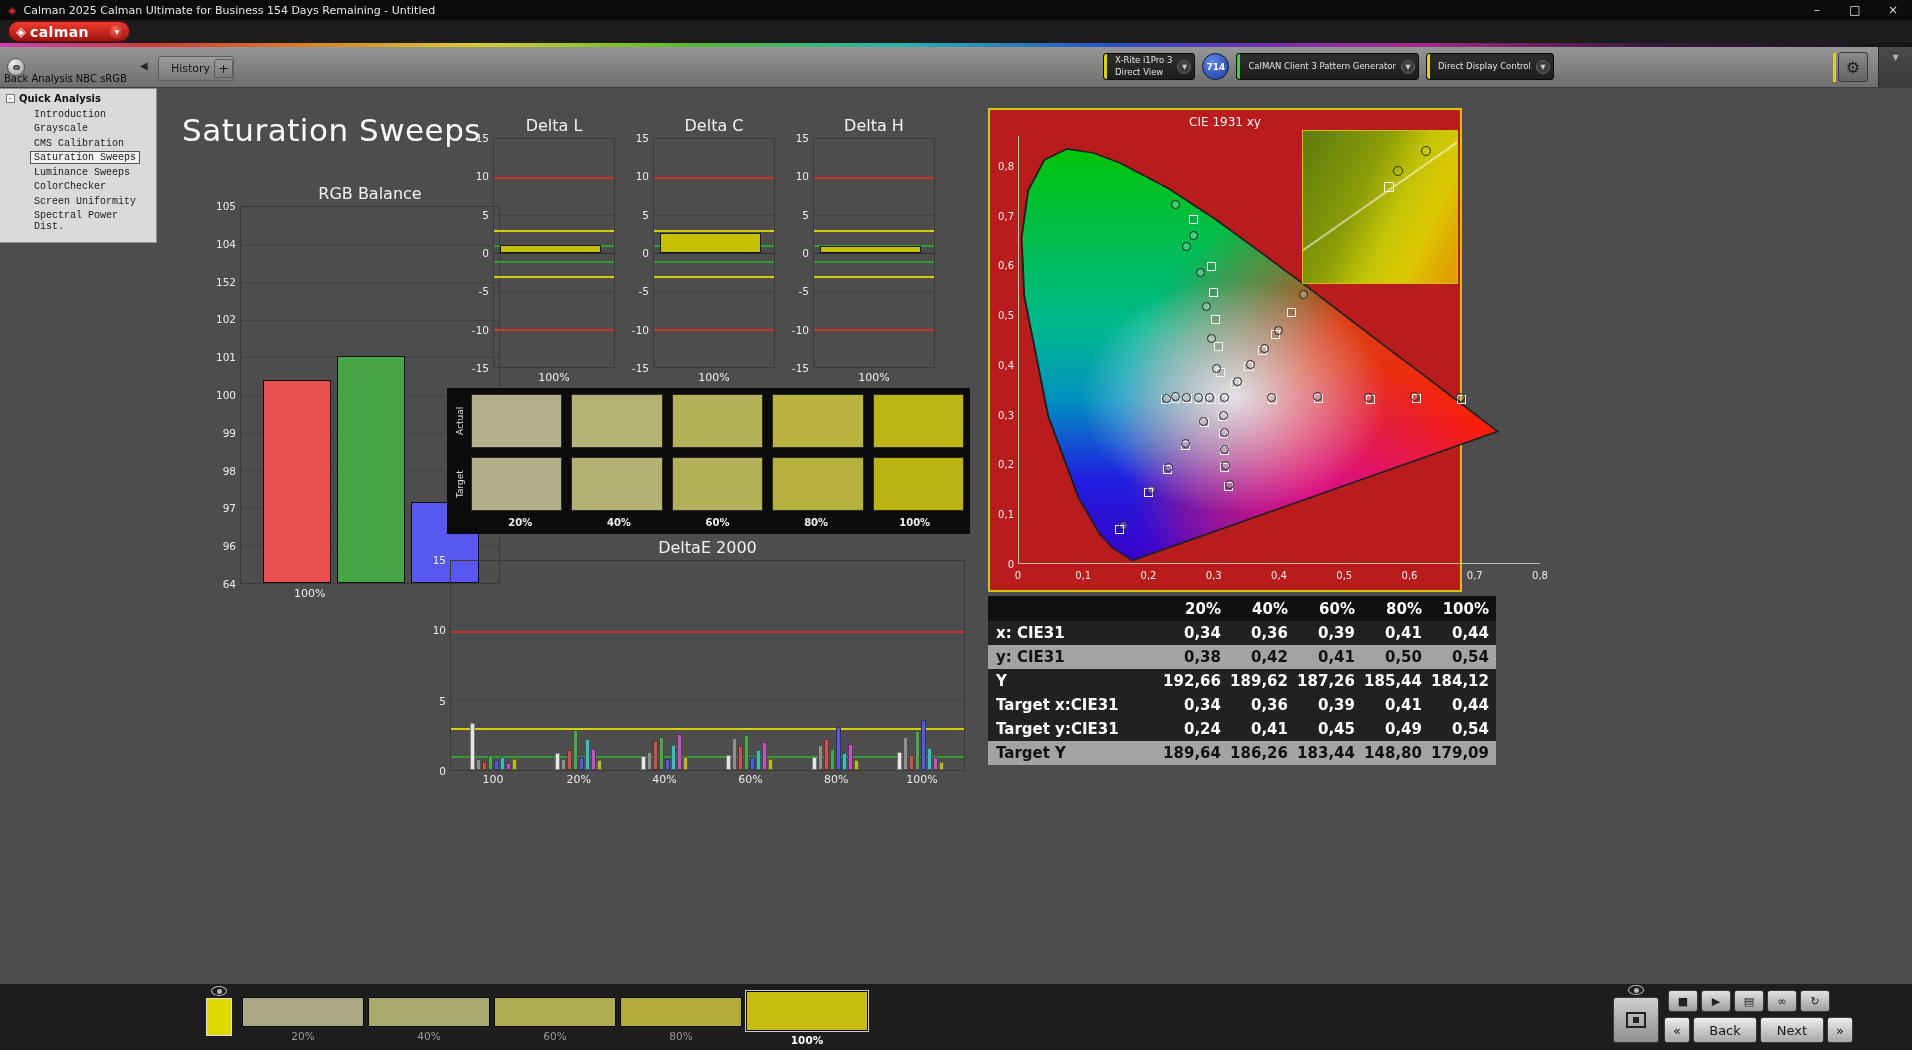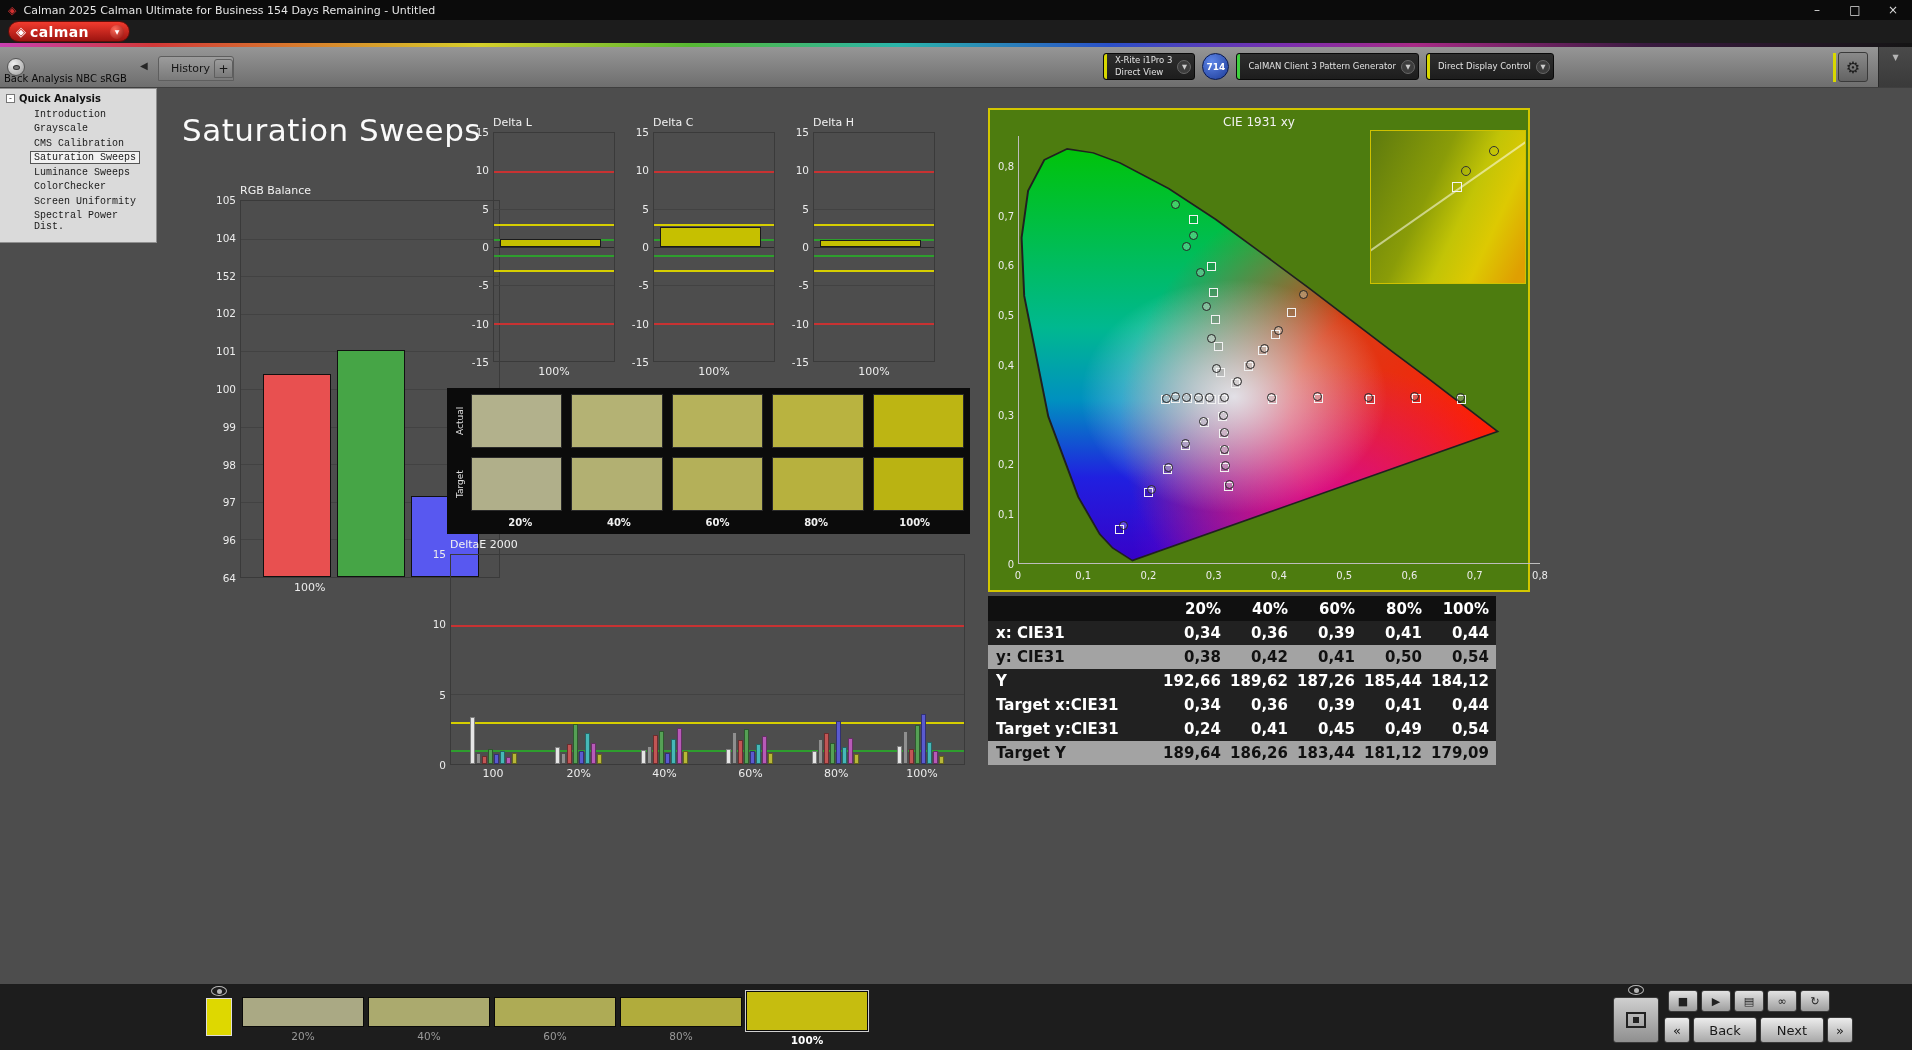--- a/index.html
+++ b/index.html
@@ -51,21 +51,21 @@
   .tree-root-label { font-size:10px; font-weight:bold; color:#101010; }
   .tree-items { padding-left:30px; }
   .tree-item { font-size:10px; color:#1a1a1a; padding:0 3px; margin:1.5px 0; width:fit-content; border:1px solid transparent;font-family:Liberation Mono, monospace; }
   .tree-item.selected { background:#f2f2f2; border:1px solid #555; }
 
   
   .page-title { position:absolute; left:182px; top:24px; font-size:31px; color:#fafafa; letter-spacing:0.5px; }
 
   
   .chart-block { position:absolute; }
-  .chart-title { font-size:11px; color:#f2f2f2; text-align:left; margin-bottom:3px; }
+  .chart-title { font-size:16px; color:#f2f2f2; text-align:center; margin-bottom:3px; }
   .plot-row { display:flex; align-items:stretch; }
   .ylabels { position:relative; }
   .ytick { position:absolute; right:4px; transform:translateY(-50%); font-size:10.5px; color:#ececec; }
   .plot { position:relative; border:1px solid #3a3a3a; }
   .gridline { position:absolute; left:0; right:0; height:1px; background:#424242; }
   .limit-line { position:absolute; left:0; right:0; }
   .limit-red { height:2px; background:#c83232; }
   .limit-yellow { height:2px; background:#d6ce00; }
   .limit-green { height:2px; background:#2e9e2e; }
   .zero-line { position:absolute; left:0; right:0; height:1px; background:#2b2b2b; }
@@ -103,21 +103,21 @@
   .swatch { border:1px solid #2a2a2a; }
   .swatch-collabels { display:grid; grid-template-columns:repeat(5,1fr); height:17px; align-items:end; }
   .swatch-collabel { text-align:center; font-size:10px; font-weight:bold; color:#f0f0f0; }
 
   
   .current-reading { position:absolute; left:176px; top:515px; }
   .cr-title { font-size:23px; color:#f5f5f5; margin-bottom:14px; }
   .cr-line { font-size:19px; color:#f5f5f5; line-height:34px; }
 
   
-  .cie-panel { position:absolute; left:988px; top:20px; width:542px; height:484px; border:2px solid #d2c600; background:#4d7c0f; }
+  .cie-panel { position:absolute; left:988px; top:20px; width:474px; height:484px; border:2px solid #d2c600; background:#b91c1c; }
   .cie-title { text-align:center; font-size:12px; color:#f2f2f2; margin-top:5px; }
   .cie-plot { position:absolute; left:28px; top:26px; width:522px; height:428px; border-left:1px solid #bdbdbd; border-bottom:1px solid #bdbdbd; }
   .cie-svg { position:absolute; left:0; top:0; width:100%; height:100%; }
   .cie-points { position:absolute; left:0; top:0; width:100%; height:100%; }
   .cie-target { position:absolute; width:9px; height:9px; margin:-4.5px 0 0 -4.5px; border:1px solid #f2f2f2; background:rgba(0,0,0,0.08); }
   .cie-meas { position:absolute; width:9px; height:9px; margin:-4.5px 0 0 -4.5px; border:1px solid #242424; border-radius:50%; background:rgba(255,255,255,0.25); }
   .cie-yticks { position:absolute; left:2px; top:26px; width:24px; height:428px; }
   .cie-ytick { position:absolute; right:2px; transform:translateY(-50%); font-size:10px; color:#ececec; }
   .cie-xticks { position:absolute; left:28px; top:458px; width:522px; height:14px; }
   .cie-xtick { position:absolute; transform:translateX(-50%); font-size:10px; color:#ececec; top:2px; }
@@ -656,21 +656,21 @@
           <div class="rt-cell">0,41</div>
           <div class="rt-cell">0,45</div>
           <div class="rt-cell">0,49</div>
           <div class="rt-cell">0,54</div>
         </div>
         <div class="rt-row rt-gray">
           <div class="rt-label">Target Y</div>
           <div class="rt-cell">189,64</div>
           <div class="rt-cell">186,26</div>
           <div class="rt-cell">183,44</div>
-          <div class="rt-cell">181,12</div>
+          <div class="rt-cell">148,80</div>
           <div class="rt-cell">179,09</div>
         </div>
       </div>
   </div>
 
 </div>
 
 <div class="bottombar">
   <div class="mini-cluster">
     <div class="eye"></div>

